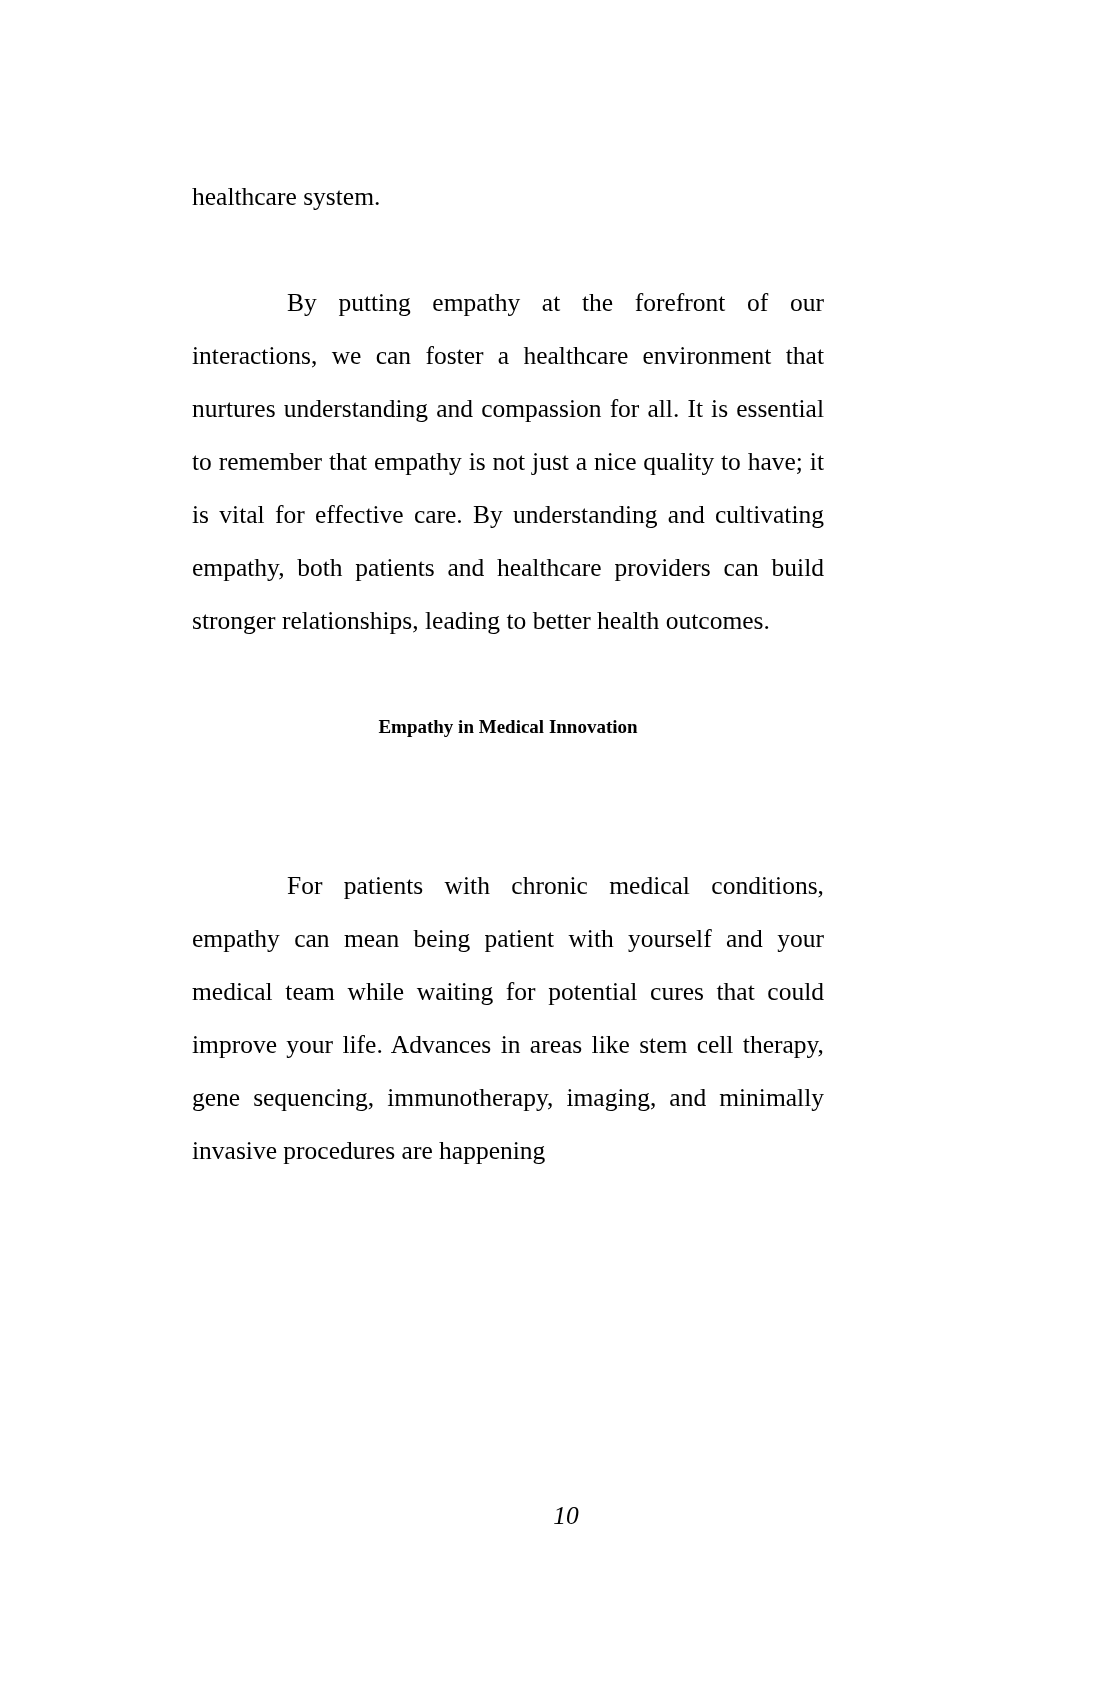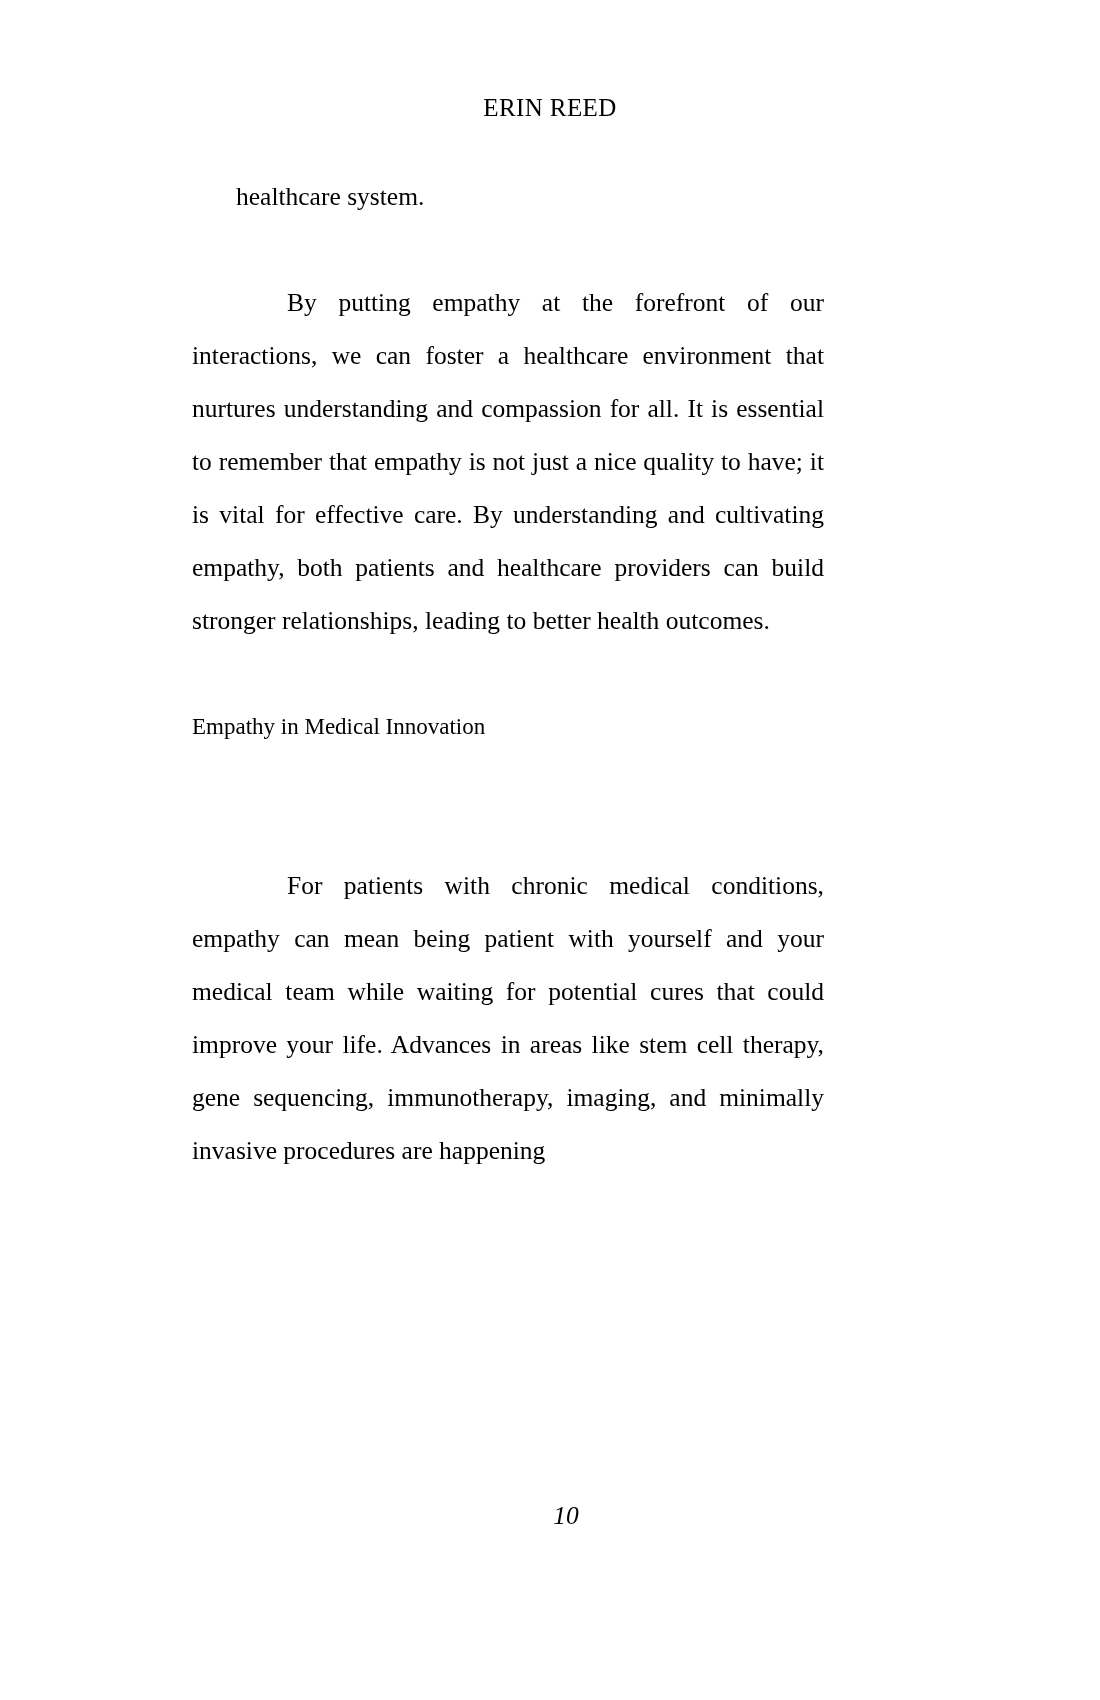--- a/index.html
+++ b/index.html
@@ -42,48 +42,46 @@
     line-height: 53px;
     text-align: justify;
     text-justify: inter-word;
     hyphens: none;
   }
   .para.indent {
     text-indent: 95px;
   }
   .para.flush {
     text-indent: 0;
-    margin-left: 44px;
   }
   .gap-sm { height: 53px; }
   .gap-md { height: 53px; }
   .section-heading {
-    font-size: 23px;
+    font-size: 19px;
     line-height: 53px;
-    font-weight: normal;
-    text-align: left;
+    font-weight: bold;
+    text-align: center;
     margin: 0;
   }
   .page-number {
     position: absolute;
     left: 16px;
     top: 1496px;
     width: 1100px;
     text-align: center;
     font-size: 25.5px;
     line-height: 40px;
     font-style: italic;
   }
 </style>
 </head>
 <body>
 
 <div class="page">
 
-  <div class="running-header">ERIN REED</div>
 
   <div class="content">
 
     <p class="para flush">healthcare system.</p>
 
     <div class="gap-sm"></div>
 
     <p class="para indent">By putting empathy at the forefront of our interactions, we can foster a healthcare environment that nurtures understanding and compassion for all. It is essential to remember that empathy is not just a nice quality to have; it is vital for effective care. By understanding and cultivating empathy, both patients and healthcare providers can build stronger relationships, leading to better health outcomes.</p>
 
     <div class="gap-md"></div>

